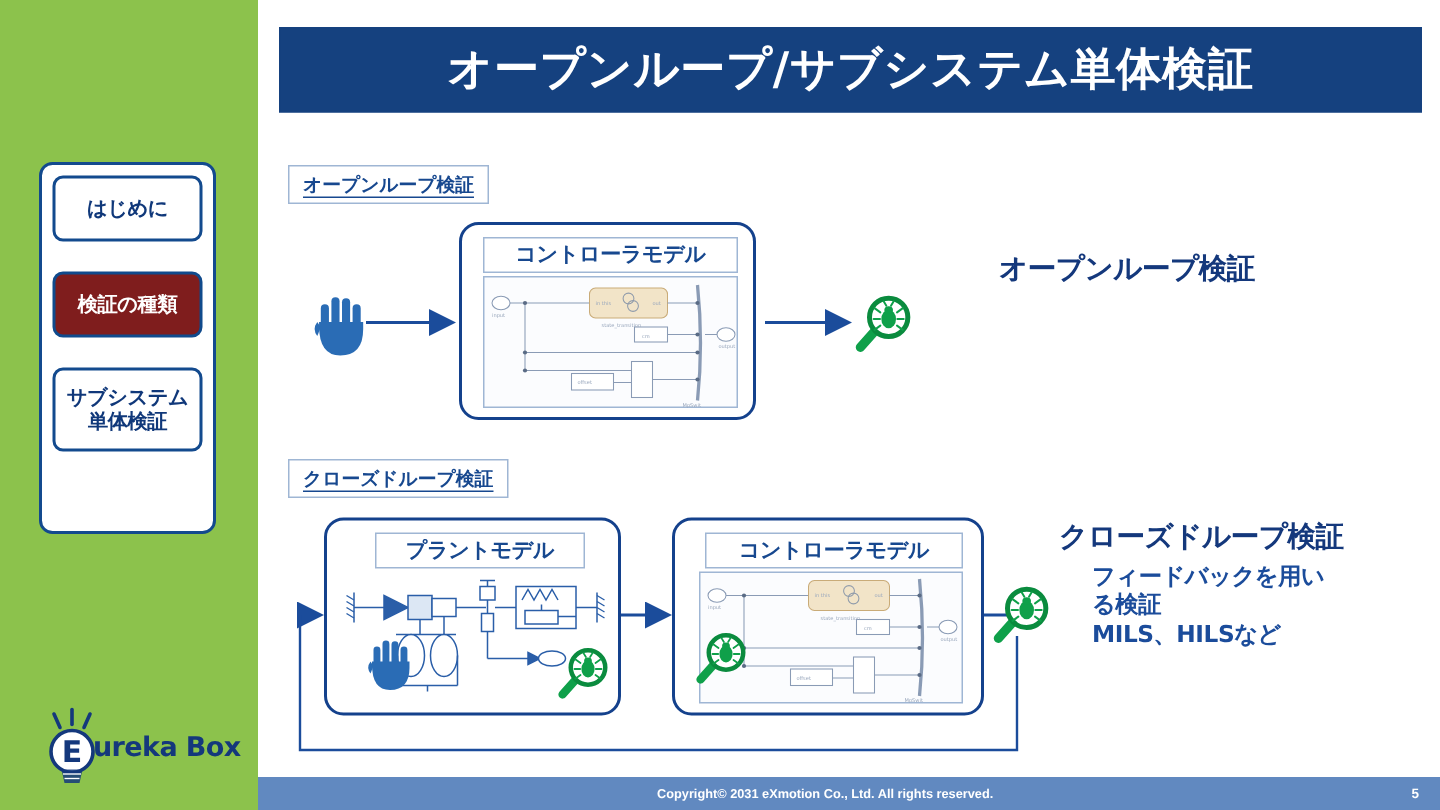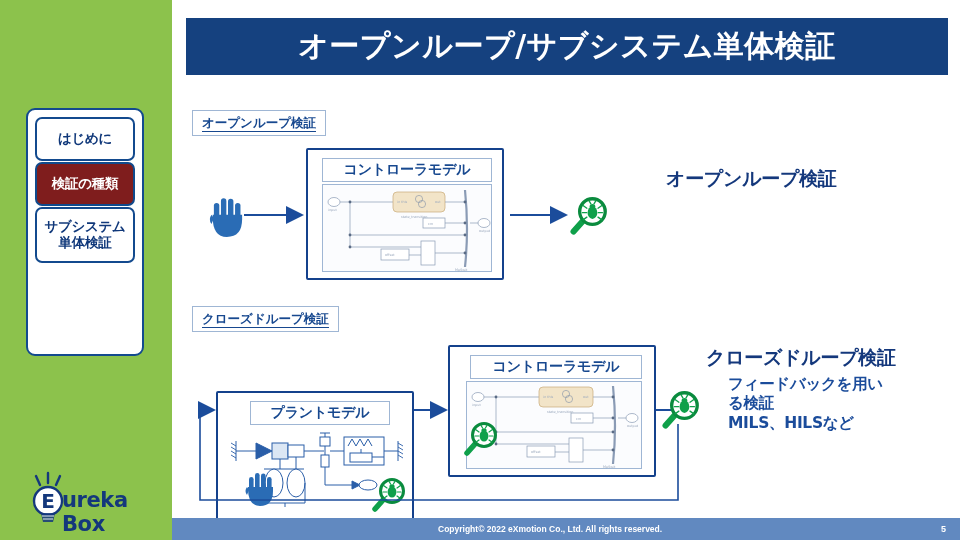--- a/index.html
+++ b/index.html
@@ -15,39 +15,39 @@
   .green-panel{
     position:absolute;left:0;top:0;width:172px;height:540px;
     background:#8cc24c;
   }
   
   .nav-card{
     position:absolute;left:26px;top:108px;width:118px;height:248px;
     background:#ffffff;border:2px solid #134a8e;border-radius:9px;
     box-sizing:border-box;
     display:flex;flex-direction:column;align-items:center;
-    padding:7px 0 7px 0;gap:1px;
+    padding:7px 0 7px 0;gap:20px;
   }
   .nav-btn{
     width:100px;min-height:44px;box-sizing:border-box;
     border:2px solid #134a8e;border-radius:7px;background:#ffffff;
     color:#10387a;font-size:13.5px;font-weight:700;
     display:flex;align-items:center;justify-content:center;text-align:center;
     line-height:1.18;letter-spacing:-0.3px;padding:2px 3px;
   }
   .nav-btn.active{background:#7f1d1d;border-color:#104a8c;color:#ffffff;}
   .nav-btn.two-line{min-height:56px;}
 
   
   .logo{
     position:absolute;left:14px;top:470px;width:150px;height:62px;
   }
   .logo-text{
     position:absolute;left:48px;top:18px;
-    font-size:21px;font-weight:700;color:#14387c;
+    font-size:18px;font-weight:700;color:#14387c;
     font-family:"DejaVu Sans",sans-serif;letter-spacing:-0.4px;
   }
 
   
   .title-bar{
     position:absolute;left:186px;top:18px;width:760px;height:55px;
     background:#15417f;border:1px solid #15417f;
     display:flex;align-items:center;justify-content:center;
   }
   .title-bar .t{
@@ -63,21 +63,21 @@
     font-size:12.5px;font-weight:700;color:#17488f;
     font-family:"DejaVu Sans",sans-serif;
   }
   .sec-label span{border-bottom:1.6px solid #17488f;padding-bottom:1px;}
   #sec-open{left:192px;top:110px;}
   #sec-closed{left:192px;top:306px;}
 
   
   .model-box{
     position:absolute;box-sizing:border-box;
-    border:2.5px solid #14418c;border-radius:2px;background:#ffffff;
+    border:2.5px solid #14418c;border-radius:13px;background:#ffffff;
   }
   .model-inner{
     position:absolute;box-sizing:border-box;
     border:1px solid #9fb6d4;background:#fbfcfe;
   }
   .model-cap{
     position:absolute;box-sizing:border-box;
     border:1px solid #9fb6d4;background:#ffffff;
     display:flex;align-items:center;justify-content:center;
     font-size:14px;font-weight:700;color:#17488f;
@@ -201,21 +201,21 @@
             <circle cx="99" cy="19" r="3.6"></circle>
         </g>
       </svg>
     </div>
   </div>
 
   <div class="sec-label" id="sec-closed">
     <span>クローズドループ検証</span>
   </div>
 
-  <div class="model-box" style="left:216px;top:345px;width:198px;height:132px;margin-top:46px;">
+  <div class="model-box" style="left:216px;top:345px;width:198px;height:132px;">
     <div class="model-cap" style="left:32px;top:8px;width:140px;height:24px;">プラントモデル</div>
     <svg width="194" height="92" viewBox="0 0 194 92" style="position:absolute;left:2px;top:36px;">
       <g stroke="#2a5ea8" stroke-width="1" fill="none">
         <line x1="16" y1="12" x2="16" y2="32"></line>
         <g stroke-width="0.9">
           <line x1="11" y1="14" x2="16" y2="17"></line>
             <line x1="11" y1="18" x2="16" y2="21"></line>
           <line x1="11" y1="22" x2="16" y2="25"></line>
             <line x1="11" y1="26" x2="16" y2="29"></line>
         </g>
@@ -434,17 +434,17 @@
   <div class="desc" style="left:706px;top:345px;">
     <div class="h">クローズドループ検証</div>
     <div class="b" style="margin-top:4px;">
       <div>フィードバックを用い</div>
       <div>る検証</div>
       <div>MILS、HILSなど</div>
     </div>
   </div>
 
   <div class="footer">
-    <div class="cr">Copyright© 2022 eXmotion Co., Ltd. All rights reserved.</div>
+    <div class="cr">Copyright© 2031 eXmotion Co., Ltd. All rights reserved.</div>
     <div class="pg">5</div>
   </div>
 
 </div>
 
 </body></html>

